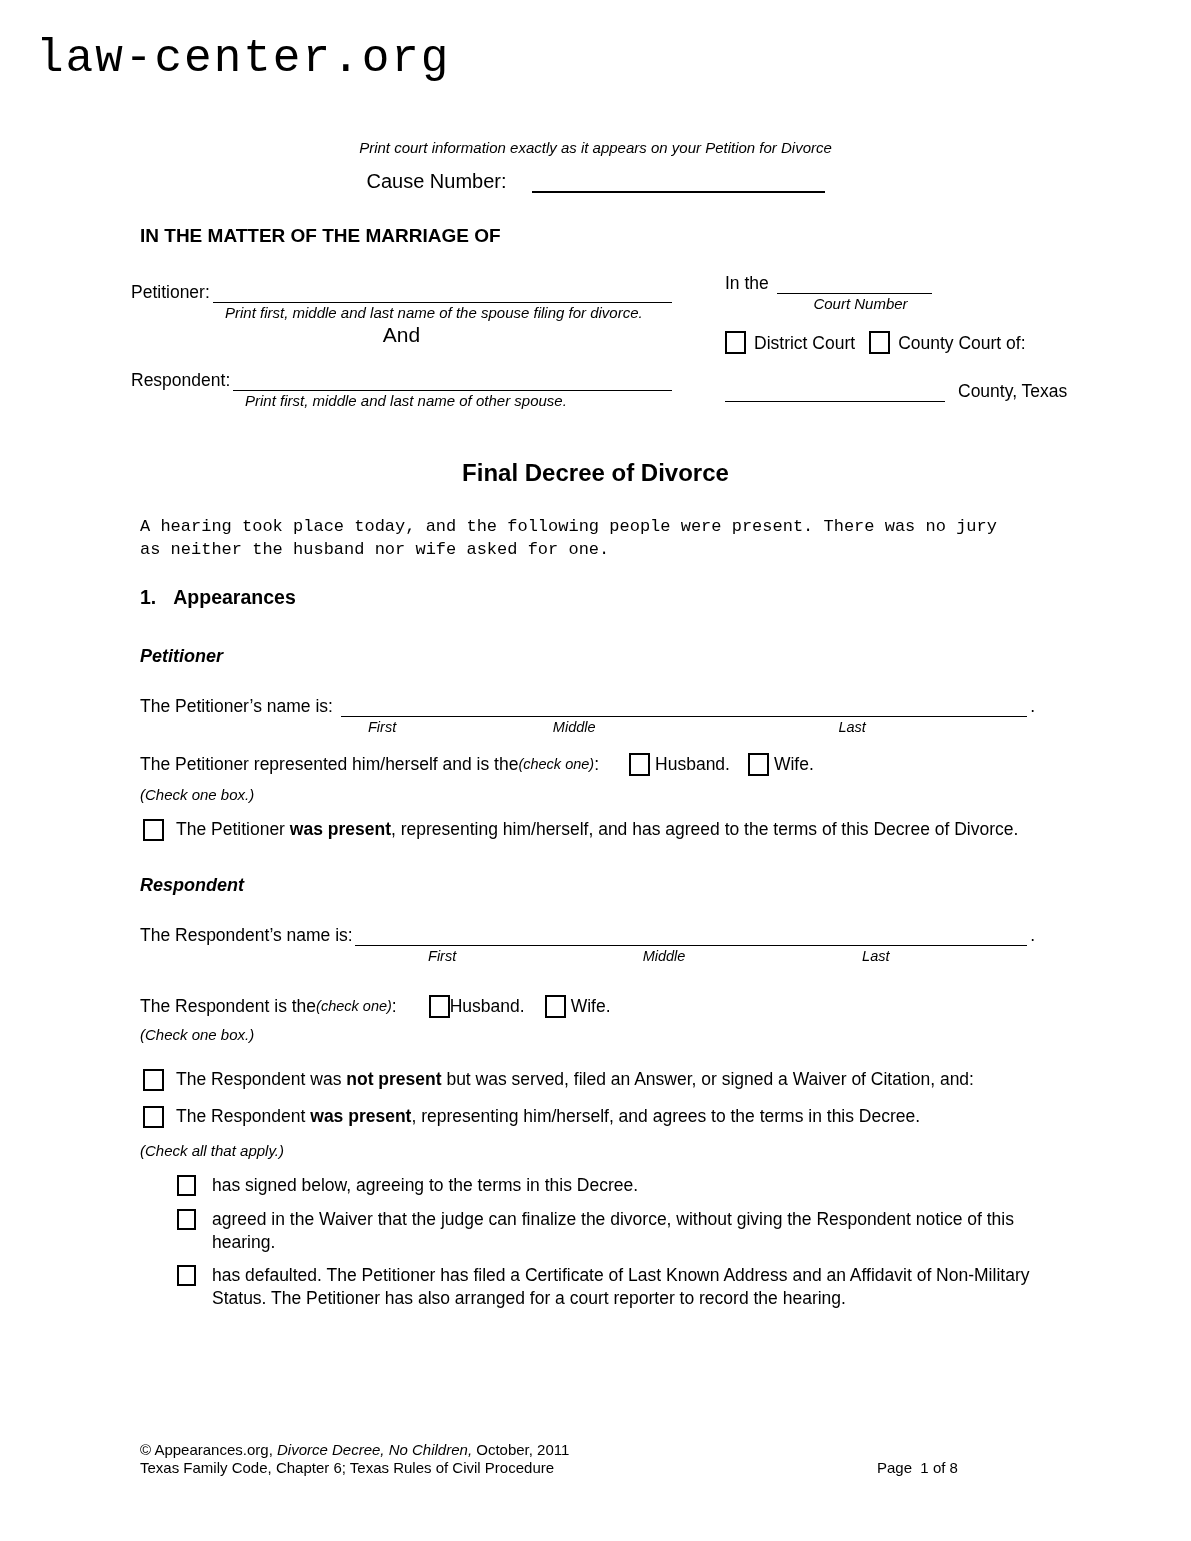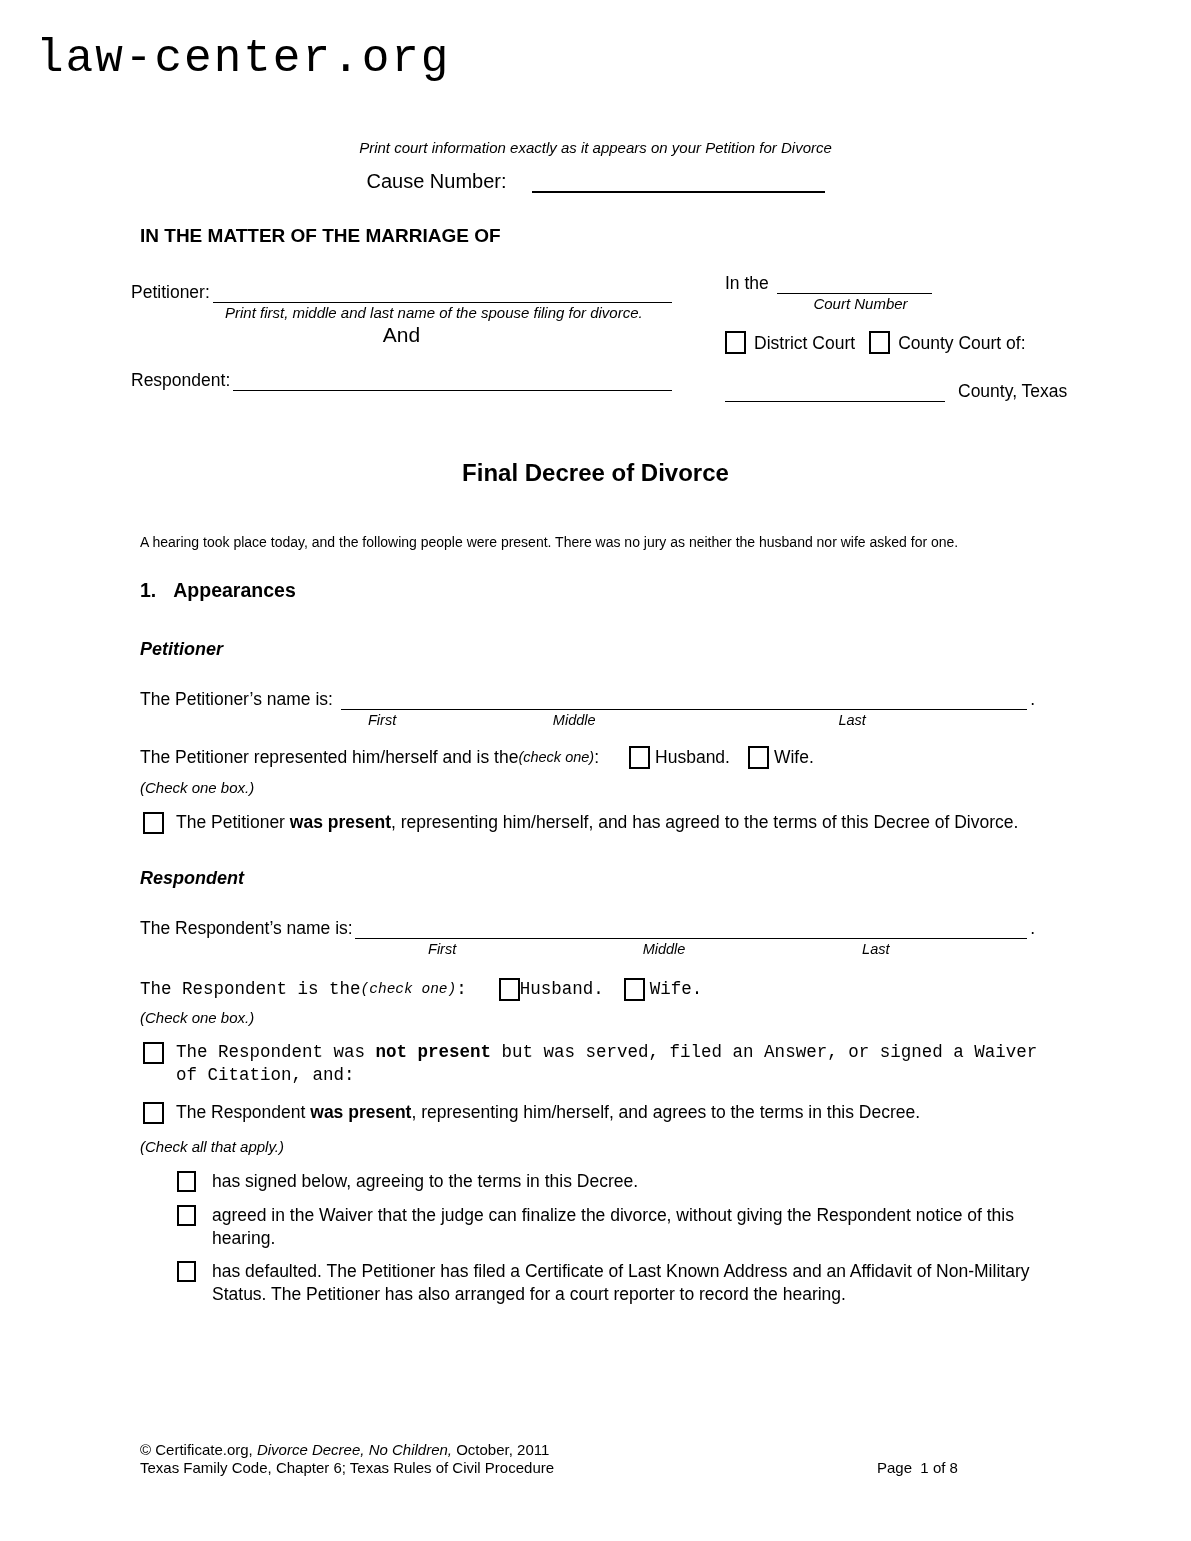--- a/index.html
+++ b/index.html
@@ -37,21 +37,21 @@
   .court-cb-row { margin-top:18px; display:flex; align-items:center; font-size:17.5px; line-height:22px; }
   .county-row { margin-top:24px; display:flex; align-items:flex-end; height:24px; font-size:17.5px; }
   .county-line { width:220px; border-bottom:1.5px solid #000; height:22px; }
   .county-text { margin-left:13px; line-height:22px; white-space:nowrap; }
 
   .cb { display:inline-block; width:21px; height:23px; border:2px solid #000; background:#fff; flex:none; }
   .cb-inline { width:21px; height:23px; vertical-align:-4px; }
 
   .doc-title { margin-top:37px; text-align:center; font-weight:bold; font-size:24px; line-height:28px; }
 
-  .intro { margin:44px 0 0 140px; width:875px; font-size:14px; line-height:23px; }
+  .intro { margin:28px 0 0 140px; width:875px; font-size:17px; line-height:23px;font-family:Liberation Mono, monospace; }
 
   .sec-heading { margin:24px 0 0 140px; font-weight:bold; font-size:19.5px; line-height:24px; }
   .sec-heading .sec-name { margin-left:17px; }
 
   .sub-heading { margin:36px 0 0 140px; font-weight:bold; font-style:italic; font-size:18px; line-height:22px; }
   .sub-heading-res { margin-top:33px; }
 
   .name-row { margin:28px 0 0 140px; width:895px; display:flex; align-items:flex-start; }
   .nlabel { font-size:17.5px; line-height:22px; white-space:nowrap; }
   .nline { flex:1; border-bottom:1.5px solid #000; height:22px; position:relative; margin-left:8px; }
@@ -66,21 +66,21 @@
   .checkone-row .italic-sm { font-style:italic; font-size:14.5px; }
   .gap30 { display:inline-block; width:30px; } .gap18 { display:inline-block; width:18px; }
   .gap32 { display:inline-block; width:32px; } .gap20 { display:inline-block; width:20px; }
   .cbtextgap { margin-left:5px; } .cbtextgap0 { margin-left:0; }
 
   .note { margin:10px 0 0 140px; font-style:italic; font-size:15px; line-height:18px; }
 
   .opt { display:flex; margin-left:143px; }
   .opt .cb { width:21px; height:22px; margin-top:1px; }
   .opt-text { width:865px; margin-left:12px; font-size:17.5px; line-height:23px; }
-  .mt14 { margin-top:14px; } .mt11 { margin-top:11px; } .mt12 { margin-top:14px;font-family:Liberation Mono, monospace; } .mt10 { margin-top:10px; }
+  .mt14 { margin-top:14px; } .mt11 { margin-top:11px; } .mt12 { margin-top:24px; } .mt10 { margin-top:10px; }
 
   .sub-opt { display:flex; margin-left:177px; }
   .sub-opt .cb { width:19px; height:21px; margin-top:1px; }
   .sub-opt-text { width:840px; margin-left:16px; font-size:17.5px; line-height:23px; }
 
   .footer { position:absolute; left:140px; top:1441px; width:910px; font-size:15px; line-height:18px; }
   .f-line2 { position:relative; }
   .f-page { position:absolute; left:737px; top:0; white-space:pre; }
 </style>
 </head>
@@ -104,20 +104,21 @@
       <div class="cap-row">
         <span class="cap-label">Petitioner:</span>
         <span class="cap-line"></span>
       </div>
       <div class="cap-hint hint-pet">Print first, middle and last name of the spouse filing for divorce.</div>
       <div class="and-label">And</div>
       <div class="cap-row res-row">
         <span class="cap-label">Respondent:</span>
         <span class="cap-line"></span>
       </div>
+      <div class="cap-hint hint-res">Print first, middle and last name of other spouse.</div>
     </div>
 
     <div class="cap-right">
       <div class="inthe-row">
         <span class="cap-label">In the</span>
         <span class="inthe-line"></span>
       </div>
       <div class="courtnum-hint">Court Number</div>
       <div class="court-cb-row">
         <span class="cb"></span>
@@ -219,20 +220,20 @@
   <div class="sub-opt mt11">
     <span class="cb"></span>
     <span class="sub-opt-text">agreed in the Waiver that the judge can finalize the divorce, without giving the Respondent notice of this hearing.</span>
   </div>
   <div class="sub-opt mt10">
     <span class="cb"></span>
     <span class="sub-opt-text">has defaulted. The Petitioner has filed a Certificate of Last Known Address and an Affidavit of Non-Military Status. The Petitioner has also arranged for a court reporter to record the hearing.</span>
   </div>
 
   <div class="footer">
-    <div><span>© Certificate.org, </span><i>Divorce Decree, No Children,</i><span> October, 2011</span></div>
+    <div><span>© Appearances.org, </span><i>Divorce Decree, No Children,</i><span> October, 2011</span></div>
     <div class="f-line2">
       <span>Texas Family Code, Chapter 6; Texas Rules of Civil Procedure</span>
       <span class="f-page">Page  1 of 8</span>
     </div>
   </div>
 
 </div>
 
 </body></html>

